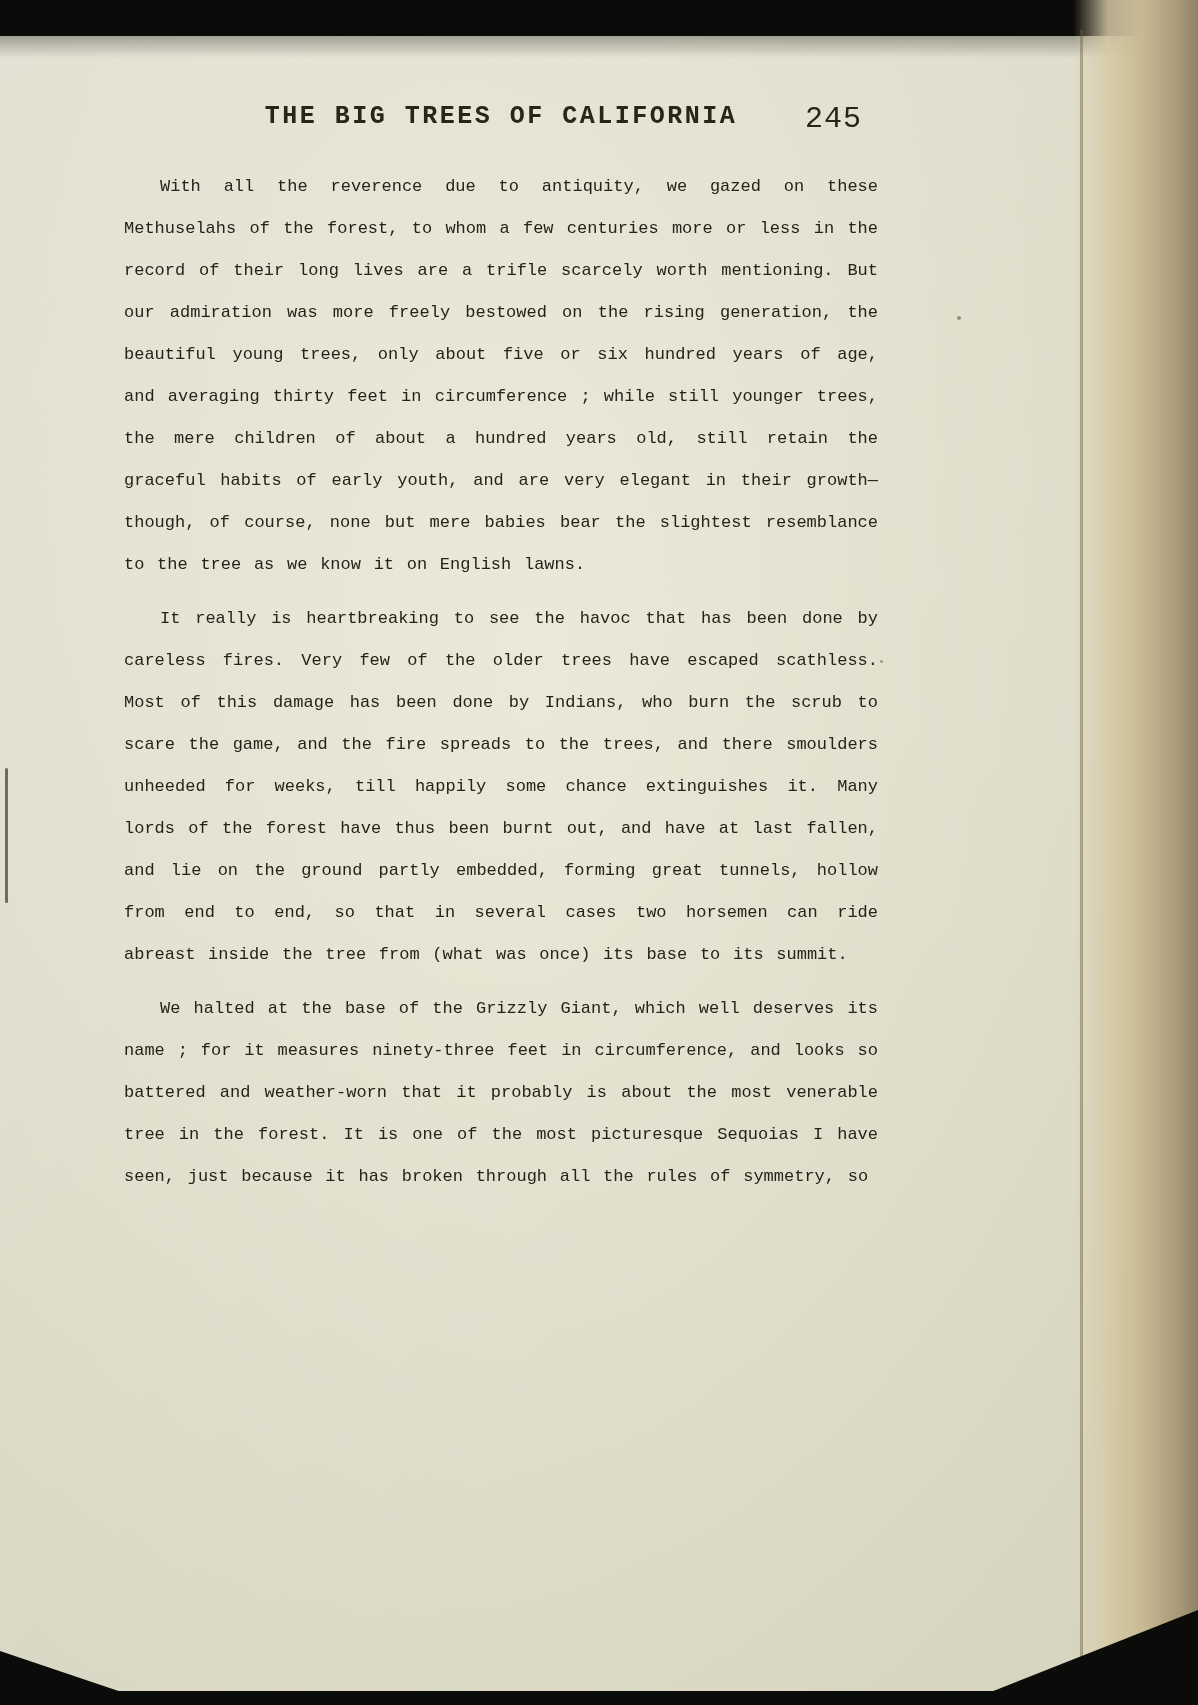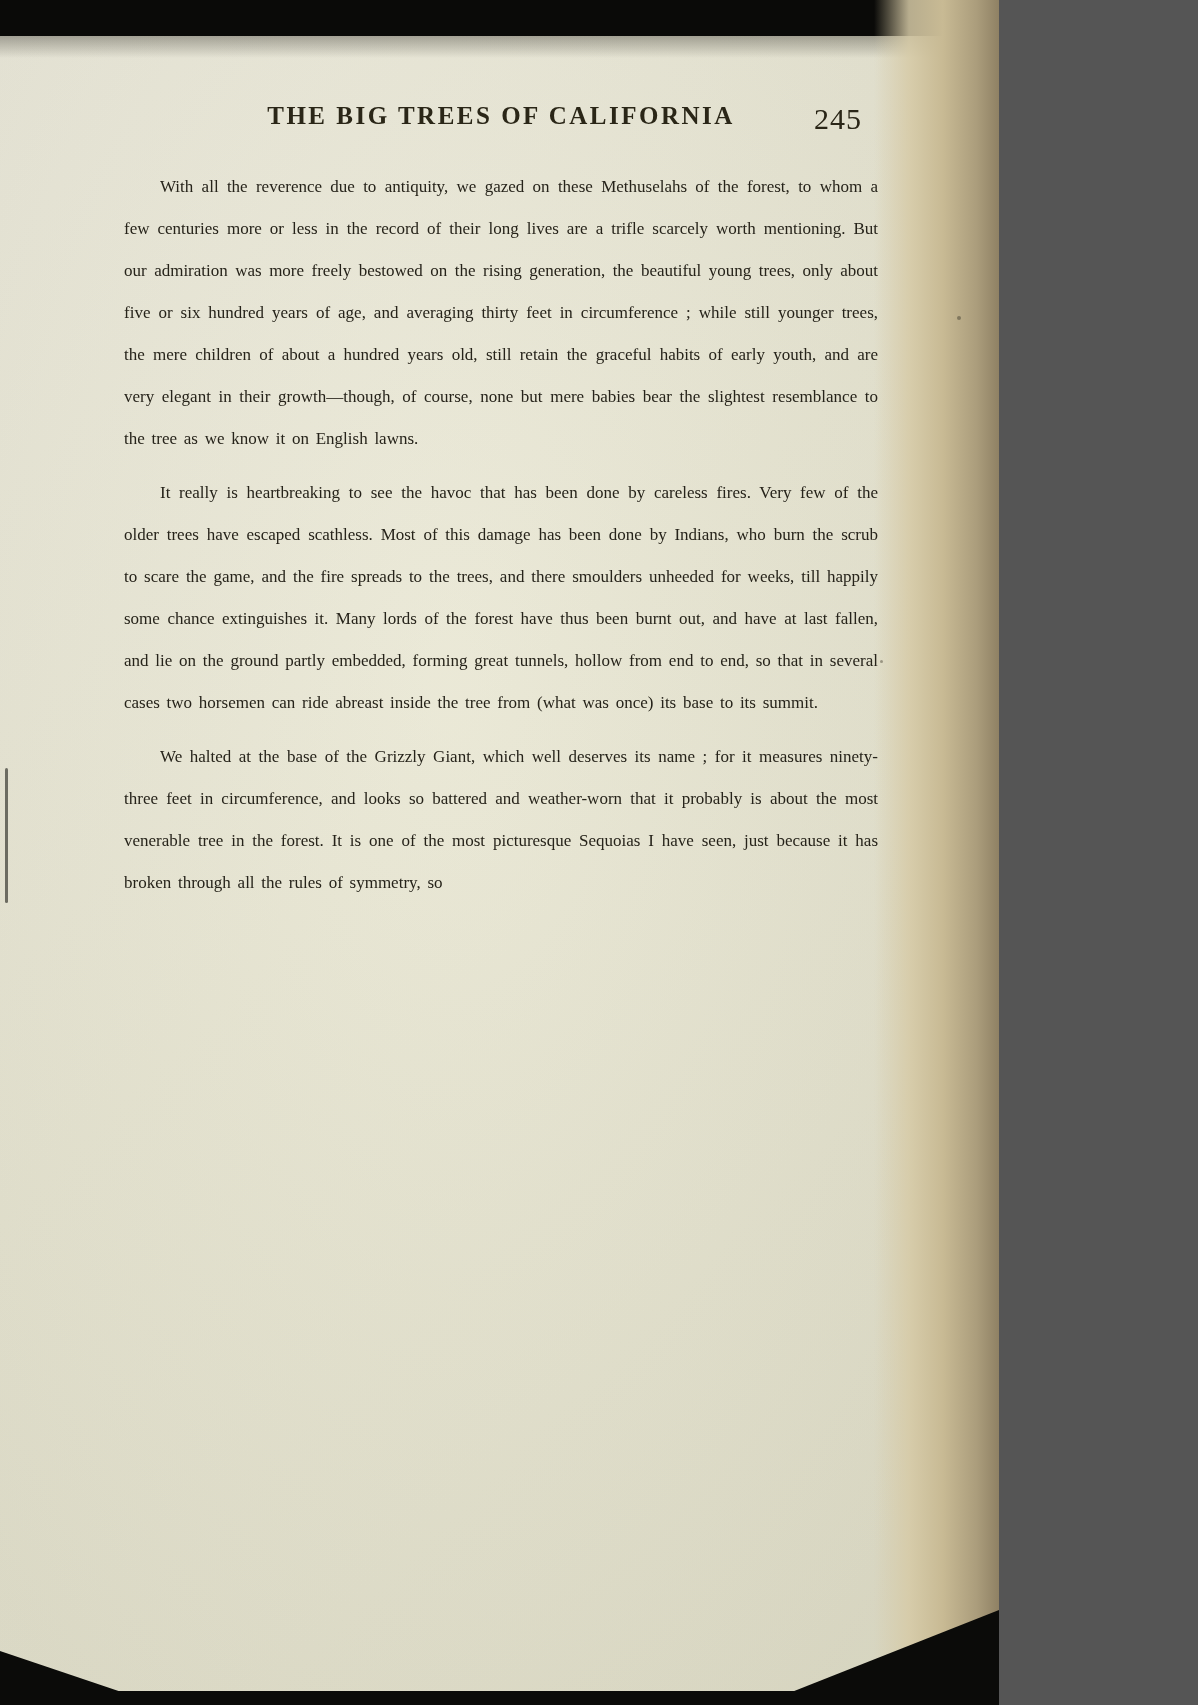--- a/index.html
+++ b/index.html
@@ -2,27 +2,27 @@
 <html><head>
 <meta charset="utf-8">
 <style>
   html, body {
     margin: 0;
     padding: 0;
     background: #555;
   }
   .scan {
     position: relative;
-    width: 999px;
+    width: 1198px;
     height: 1705px;
     overflow: hidden;
     background:
       radial-gradient(ellipse at 45% 40%, rgba(255,255,255,0.10), rgba(0,0,0,0.05) 85%),
       linear-gradient(135deg, #edebdc 0%, #e8e6d2 45%, #e2e0ca 100%);
-    font-family: Liberation Serif, serif;
+    font-family: Liberation Mono, monospace;
   }
   
   .top-bar {
     position: absolute; top: 0; left: 0;
     width: 100%; height: 36px;
     background: #0a0a08;
   }
   .top-bar-fade {
     position: absolute; top: 36px; left: 0;
     width: 100%; height: 22px;

